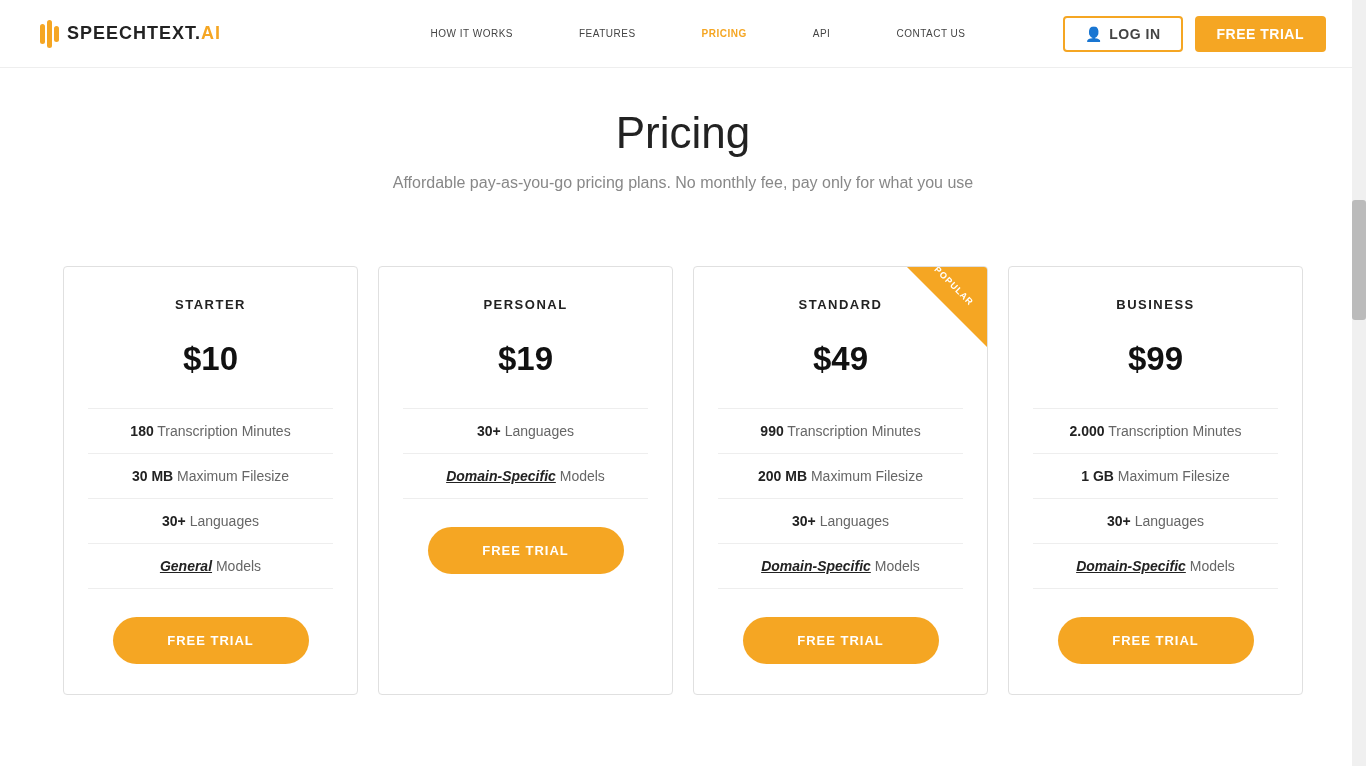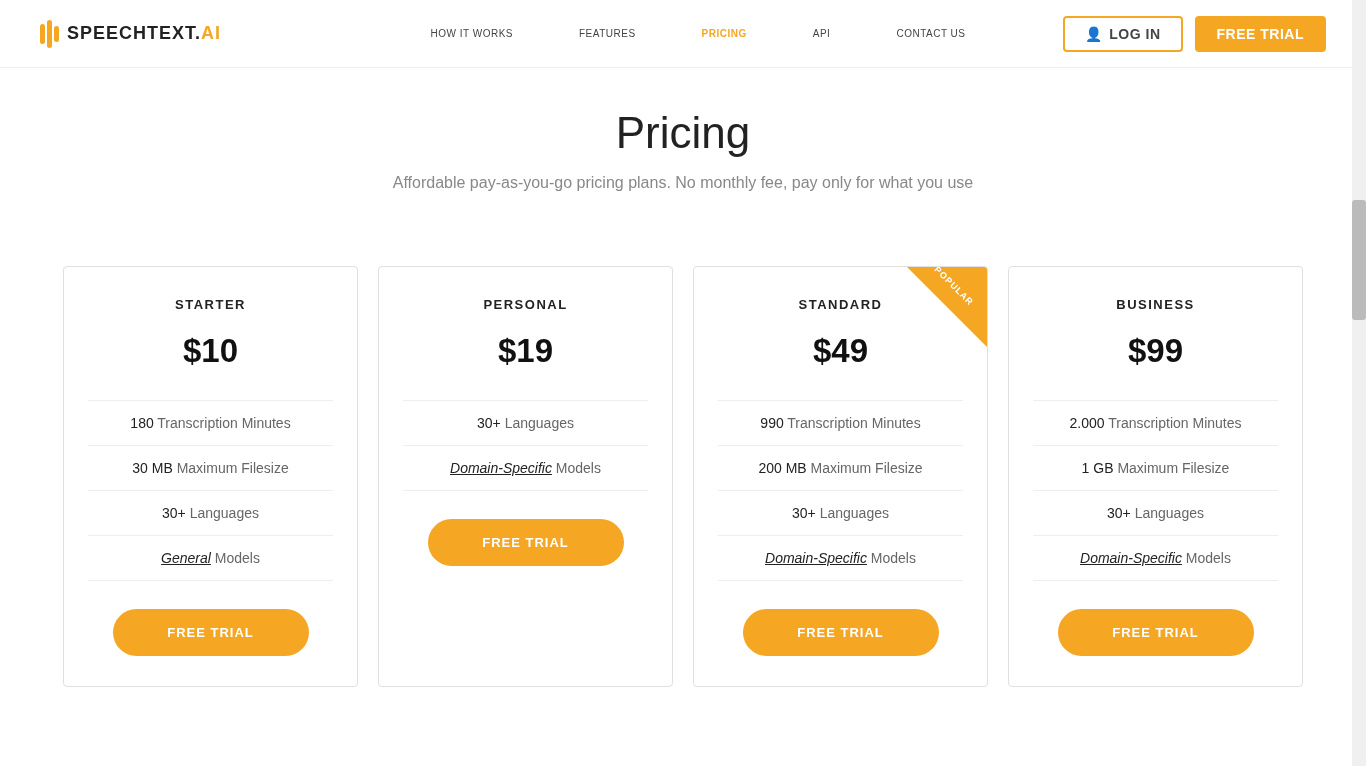--- a/index.html
+++ b/index.html
@@ -124,42 +124,42 @@
       align-items: center;
       position: relative;
       overflow: hidden;
       background: #fff;
     }
     .plan-name {
       font-size: 13px;
       font-weight: 700;
       letter-spacing: 1.5px;
       color: #222;
-      margin-bottom: 20px;
+      margin-bottom: 28px;
       text-transform: uppercase;
     }
     .plan-price {
       font-size: 33px;
       font-weight: 700;
       color: #111;
       margin-bottom: 30px;
     }
     .plan-features {
       width: 100%;
       border-top: 1px solid #eee;
     }
     .feature-row {
       padding: 14px 0;
       border-bottom: 1px solid #eee;
       text-align: center;
       font-size: 14px;
       color: #666;
     }
     .feature-row .highlight {
-      font-weight: 400;
+      font-weight: 700;
       color: #222;
     }
     .btn-free-trial-card {
       margin-top: 28px;
       padding: 16px 44px;
       border: none;
       border-radius: 50px;
       background: #f5a623;
       color: #fff;
       font-size: 13px;

